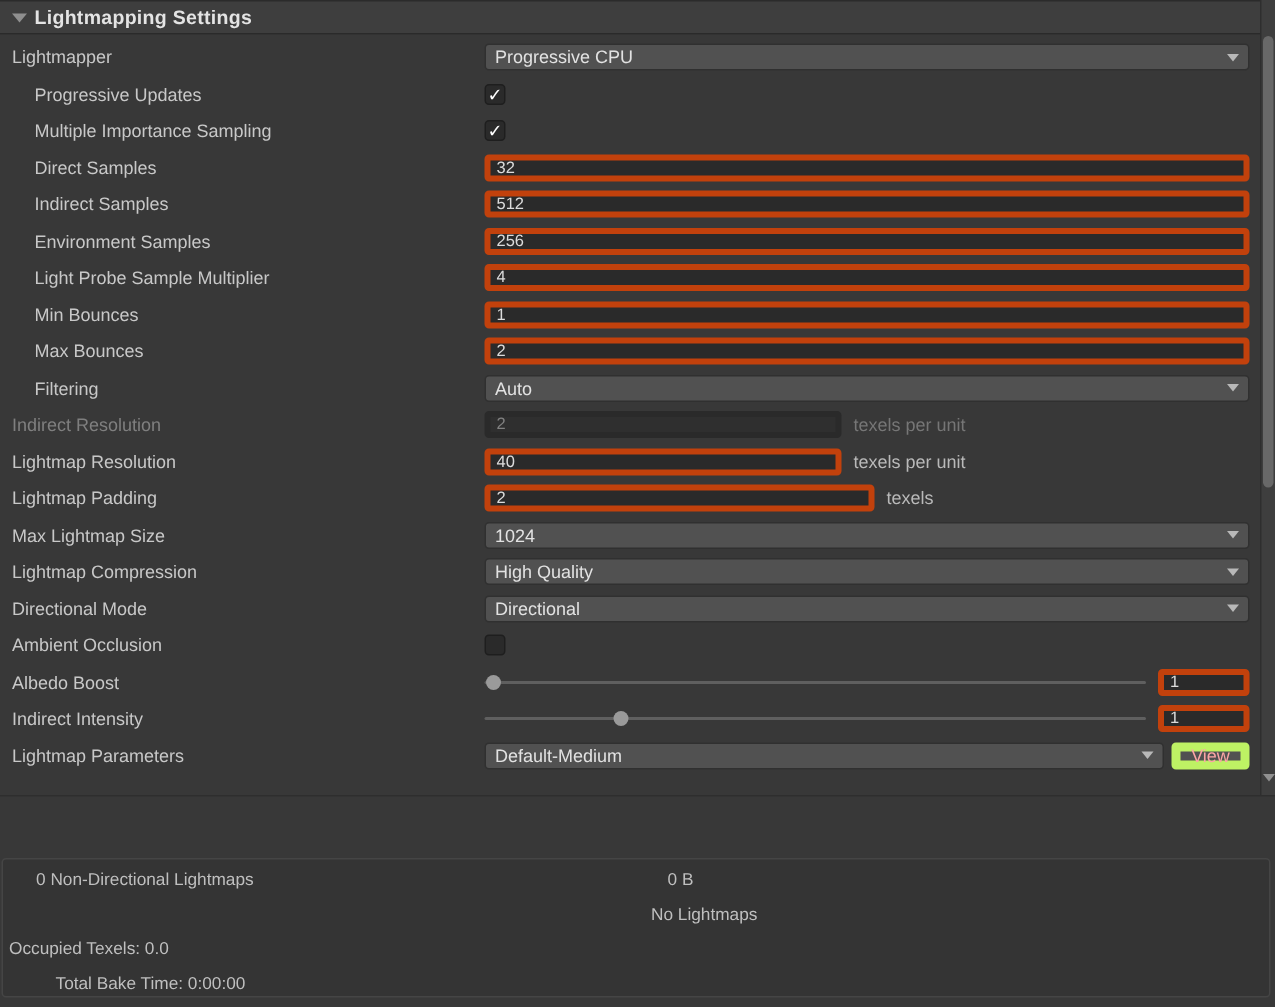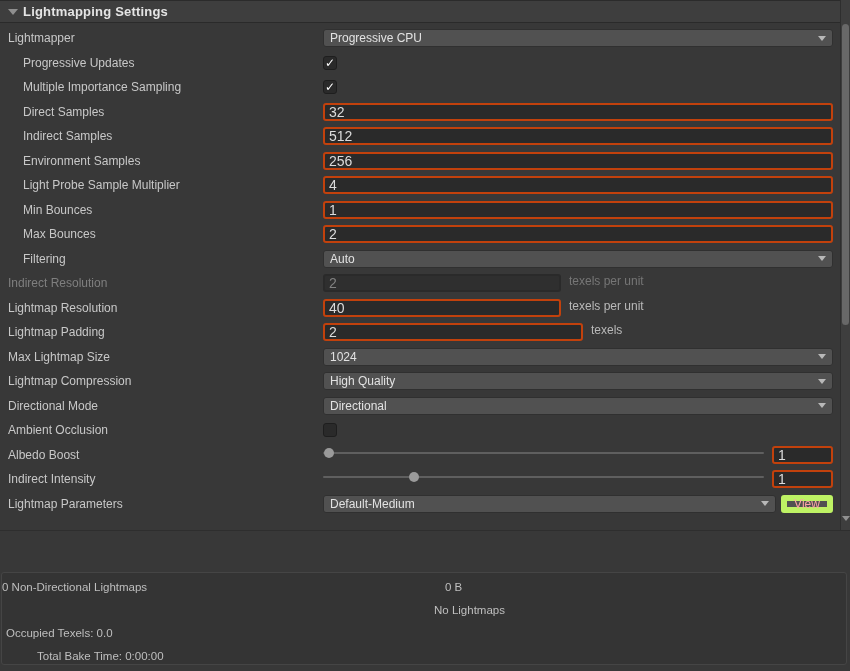--- a/index.html
+++ b/index.html
@@ -28,26 +28,26 @@
   .header-title { margin-left:5px; font-weight:bold; font-size:13px; color:#E4E4E4; letter-spacing:.2px; }
 
   
   .rows {
     position:absolute; left:0; top:24px; width:840px; height:505px;
     padding-top:2px; overflow:hidden;
   }
   .row { height:24.5px; display:flex; align-items:center; padding-left:8px; padding-right:7px; }
   .label { width:315px; flex:none; color:var(--text,#C8C8C8); white-space:nowrap; }
   .label.indent { padding-left:15px; }
-  .ctrl { flex:1; display:flex; min-width:0; }
+  .ctrl { flex:1; display:flex; align-items:center; min-width:0; }
 
   .field {
     height:18px; background:var(--field_background,#2A2A2A);
-    border:2px solid #c2410c; border-radius:3px;
-    color:#DCDCDC; font-family:inherit; font-size:14px;
+    border:4px solid #c2410c; border-radius:3px;
+    color:#DCDCDC; font-family:inherit; font-size:11px;
     padding:0 4px; outline:none; width:100%;
   }
   .dropdown {
     height:18px; flex:1; background:var(--control_background,#515151);
     border:1px solid #303030; border-radius:3px;
     display:flex; align-items:center; padding:0 6px; cursor:default;
     color:#E2E2E2; min-width:0;
   }
   .dd-val { flex:1; white-space:nowrap; overflow:hidden; }
   .dd-arrow {
@@ -99,21 +99,21 @@
   .footer { position:absolute; left:0; top:530px; width:850px; height:41px; border-top:1px solid #2E2E2E; }
 
   
   .status-panel {
     position:absolute; left:1px; top:572px; width:846px; height:93px;
     background:var(--status_background,#353535);
     border:1px solid #454545; border-radius:3px;
     font-size:11.5px; color:#BFBFBF;
   }
   .stat { position:absolute; white-space:nowrap; }
-  .stat-count { left:0; top:8px; }
+  .stat-count { left:22px; top:8px; }
   .stat-size { left:432px; top:8px;padding-left:11px; }
   .stat-status { left:432px; top:31px; }
   .stat-texels { left:4px; top:54px; }
   .stat-bake { left:15px; top:77px;margin-left:20px; }
 </style>
 </head>
 <body>
 
 <div class="app">
 

